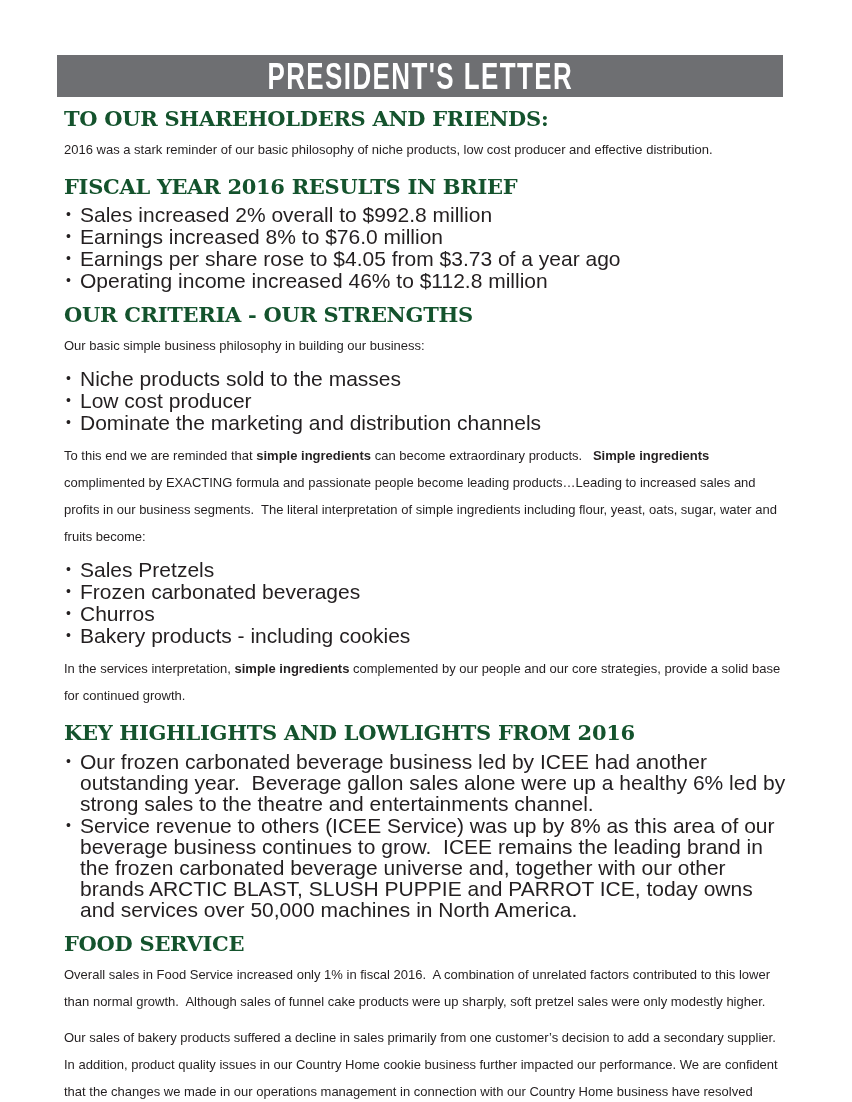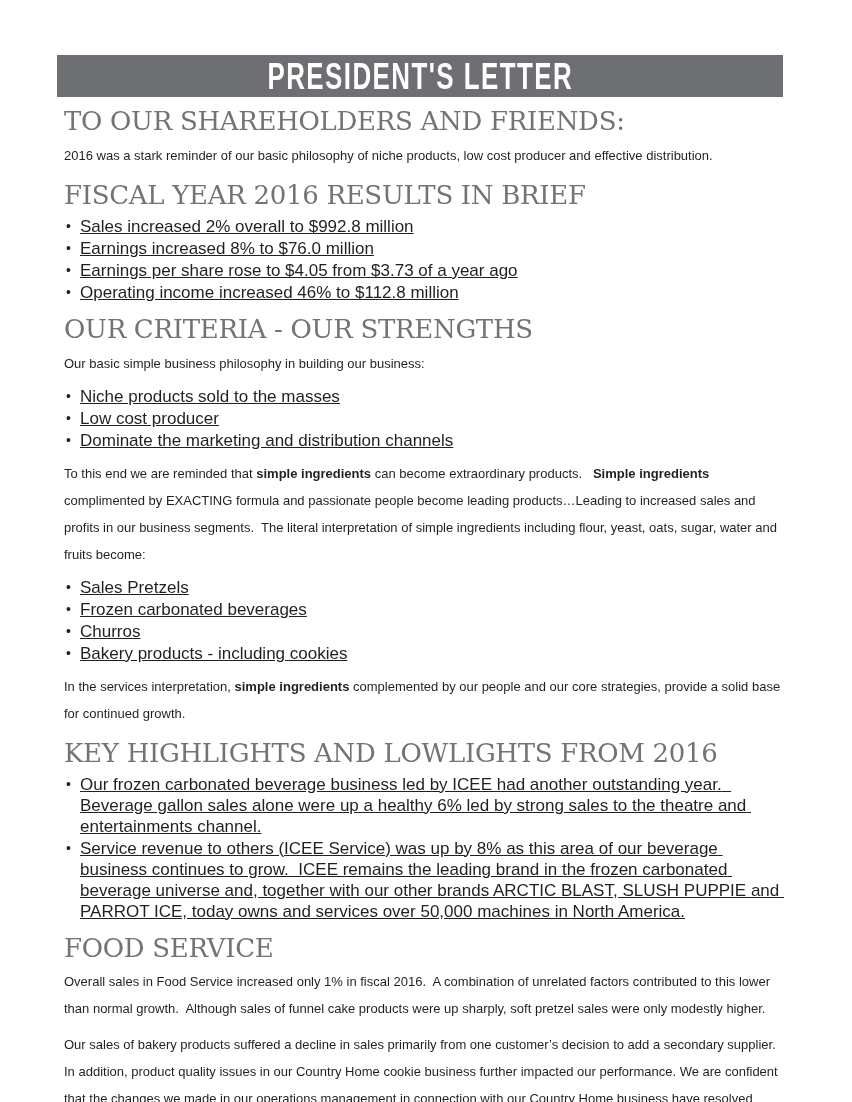--- a/index.html
+++ b/index.html
@@ -25,47 +25,46 @@
     letter-spacing:2px;
     white-space:nowrap;
     transform:scaleX(0.72) scaleY(1.05);
   }
   .content {
     position:absolute; left:64px; top:107px;
     width:724px;
   }
   h2.section-heading {
     font-family:"DejaVu Serif", serif;
-    font-weight:400;
-    font-size:26px;
+    font-weight:700;
+    font-size:21px;
     line-height:1.15;
     letter-spacing:-0.3px;
-    color:#737373;
+    color:#14532d;
     margin:12px 0 5px 0;
   }
   section:first-child h2.section-heading { margin-top:0; }
   p.paragraph {
     font-size:13px;
     line-height:27px;
     margin:0 0 9px 0;
     white-space:pre-wrap;
   }
   ul.bullet-list {
     list-style:none;
     margin:0 0 9px 0;
     padding:0;
   }
   li.bullet-item {
-    font-size:17px;
+    font-size:21px;
     line-height:21px;
     position:relative;
     padding-left:16px;
     margin:0 0 1px 0;
     white-space:pre-wrap;
-    text-decoration:underline;
   }
   li.bullet-item::before {
     content:"\2022";
     position:absolute; left:2px; top:0;
     font-size:14px;
   }
   .run-bold { font-weight:bold; }
 </style>
 </head>
 <body style="color: rgb(35, 31, 32);">

